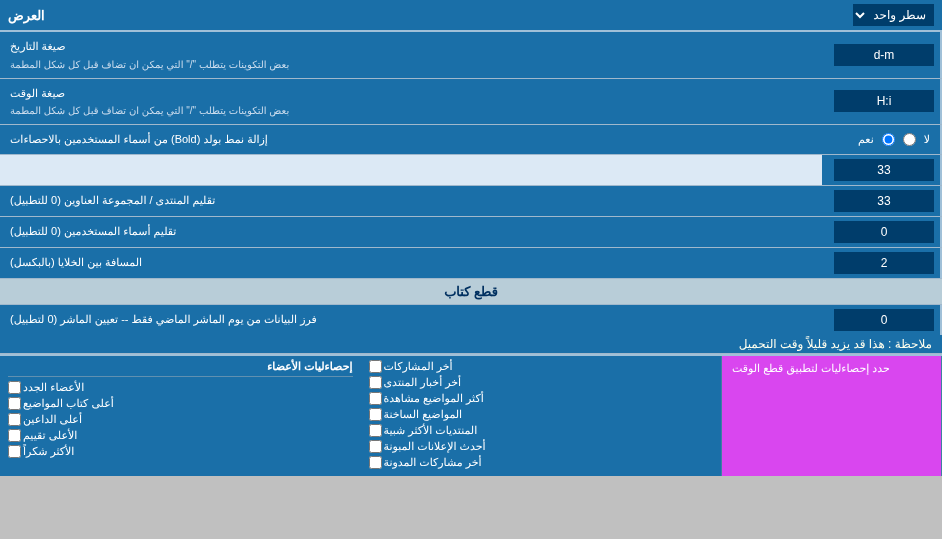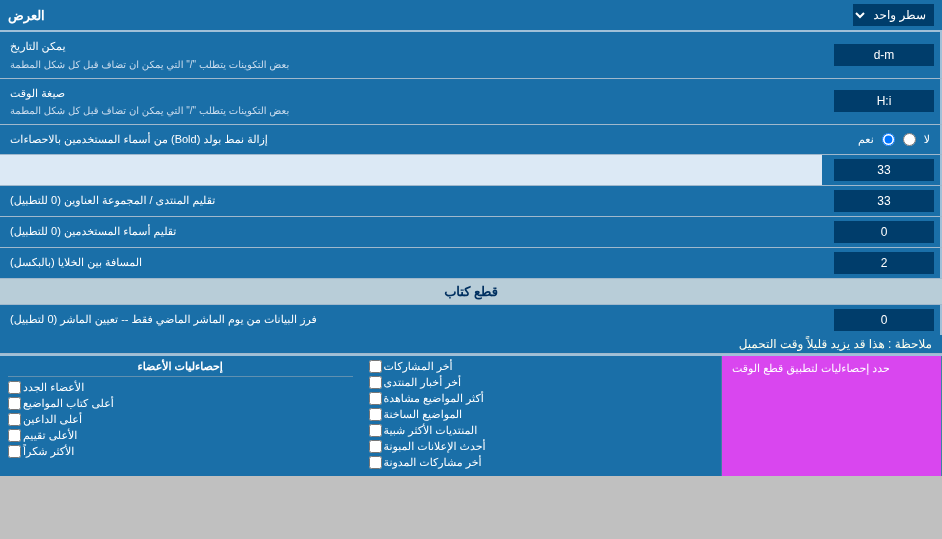--- a/index.html
+++ b/index.html
@@ -96,21 +96,20 @@
     .checkbox-column {
       flex: 1;
       padding: 4px 8px;
       border-right: 1px solid #4080a0;
     }
     .checkbox-column:last-child { border-right: none; }
     .checkbox-header {
       color: #fff;
       font-weight: bold;
       font-size: 11px;
-      text-align: center;
       margin-bottom: 4px;
       border-bottom: 1px solid #6090b0;
       padding-bottom: 3px;
     }
     .checkbox-item {
       display: flex;
       gap: 2px;
       margin-bottom: 3px;
       justify-content: flex-end;
     }
@@ -158,21 +157,21 @@
       <option>سطر واحد</option>
     </select>
     <span style="color:#fff;font-size:13px;font-weight:bold;">العرض</span>
   </div>
 
   <div class="row">
     <div class="input-cell">
       <input type="text" class="input-field" value="d-m" style="">
     </div>
     <div class="label-cell double-line">
-      <span>يمكن التاريخ</span>
+      <span>صيغة التاريخ</span>
       <span class="sub-text">بعض التكوينات يتطلب "/" التي يمكن ان تضاف قبل كل شكل المطمة</span>
     </div>
   </div>
 
   <div class="row">
     <div class="input-cell">
       <input type="text" class="input-field" value="H:i" style="">
     </div>
     <div class="label-cell double-line">
       <span>صيغة الوقت</span>

